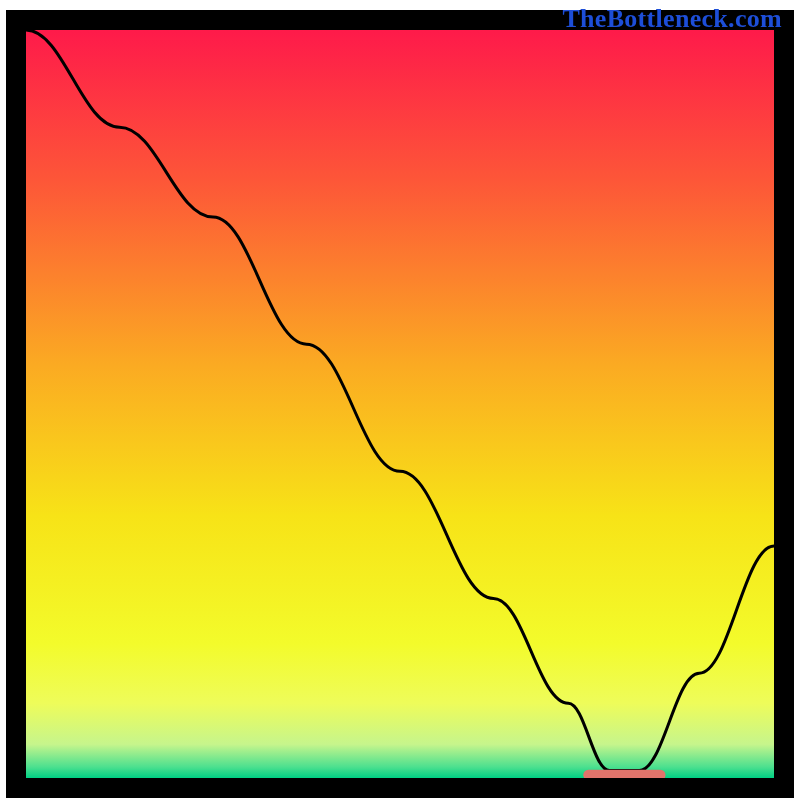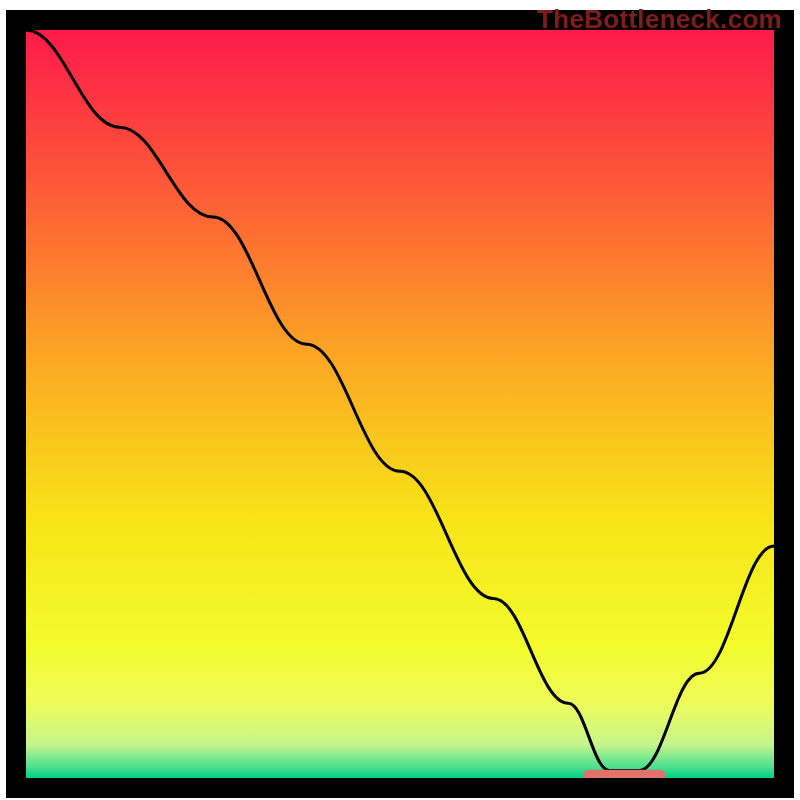--- a/index.html
+++ b/index.html
@@ -14,23 +14,24 @@
     position: relative;
     width: 800px;
     height: 800px;
   }
   .watermark {
     position: absolute;
     top: 4px;
     right: 18px;
     font-size: 26px;
     font-weight: 600;
-    color: #7f1d1d;
+    color: #1d4ed8;
     letter-spacing: 0.3px;
     z-index: 10;
+    font-family: Liberation Serif, serif;
   }
   svg.plot {
     position: absolute;
     top: 0;
     left: 0;
   }
 </style>
 </head>
 <body>
 

